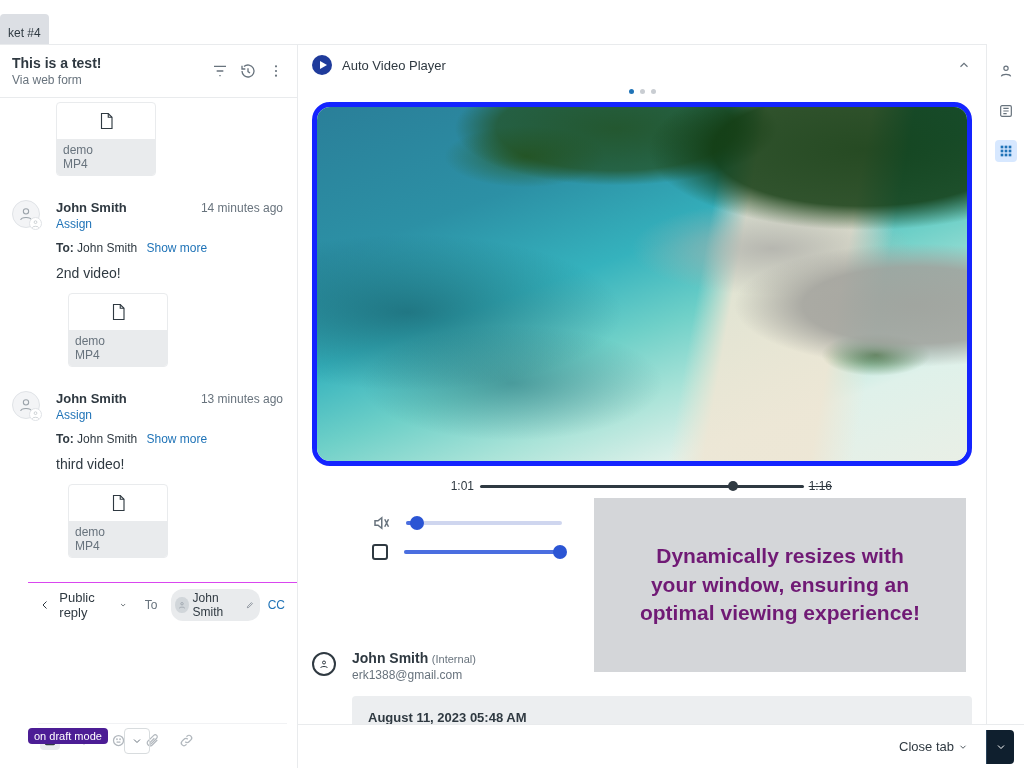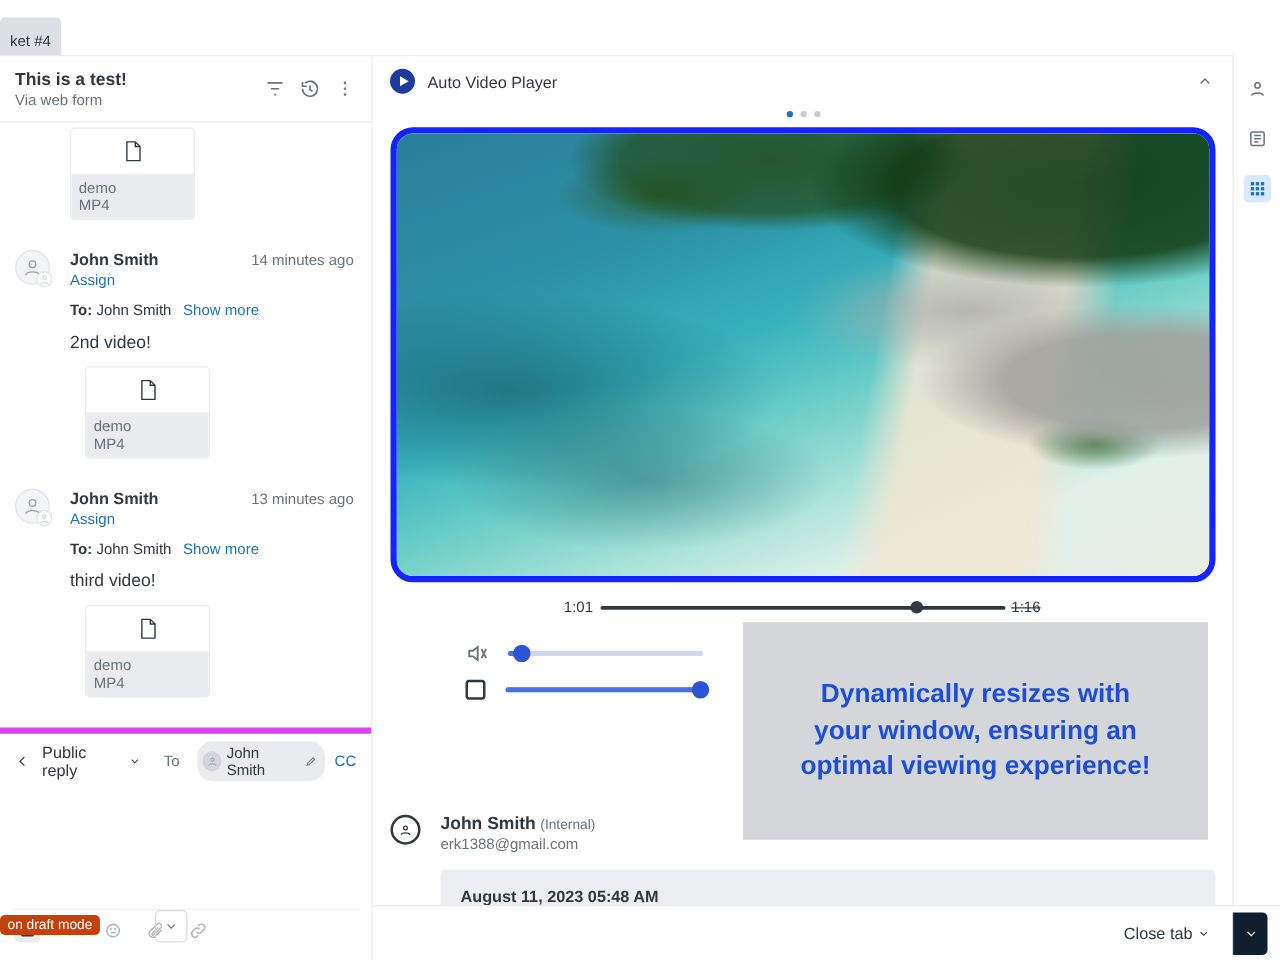--- a/index.html
+++ b/index.html
@@ -37,34 +37,34 @@
   .msg-top { display: flex; align-items: baseline; }
   .msg-author { font-weight: 700; font-size: 13px; color: #2f3941; flex: 1; }
   .msg-time { font-size: 12px; color: #68737d; }
   .assign-link { font-size: 12px; color: #1f73b7; margin-top: 2px; display: inline-block; cursor: pointer; }
   .to-line { font-size: 12px; color: #2f3941; margin-top: 10px; }
   .to-line .to-label { font-weight: 700; }
   .to-line .show-more { color: #1f73b7; margin-left: 6px; cursor: pointer; }
   .msg-text { margin-top: 10px; font-size: 14px; color: #2f3941; }
 
   
-  .composer { border-top: 5px solid #d946ef; padding: 6px 10px 8px 10px; }
+  .composer { border-top: 1px solid #d946ef; padding: 6px 10px 8px 10px; margin-left: 28px; }
   .composer-row1 { display: flex; align-items: center; gap: 8px; }
   .caret-left { width: 16px; height: 16px; display: flex; align-items: center; justify-content: center; cursor: pointer; color: #2f3941; }
   .reply-mode { display: flex; align-items: center; gap: 4px; font-size: 13px; color: #2f3941; cursor: pointer; margin-right: 10px; }
   .to-label2 { font-size: 12px; color: #68737d; margin-right: 6px; }
   .recipient-chip { background: #e9ebed; border-radius: 12px; padding: 2px 6px 2px 4px; font-size: 12px; display: inline-flex; align-items: center; gap: 4px; }
   .recipient-chip .mini-av { width: 16px; height: 16px; border-radius: 50%; background: #d1d6da; display: inline-flex; align-items: center; justify-content: center; }
   .recipient-chip .mini-av svg { width: 10px; height: 10px; stroke: #6b7580; fill: none; }
   .cc { margin-left: auto; font-size: 12px; color: #1f73b7; cursor: pointer; padding-right: 2px; }
   .composer-body { height: 102px; }
   .composer-toolbar { display: flex; align-items: center; gap: 14px; padding: 6px 2px; border-top: 1px solid #f1f2f4; }
   .ct-btn { width: 20px; height: 20px; color: #b1b7bd; cursor: pointer; display: flex; align-items: center; justify-content: center; }
   .ct-btn.active { background: #e9ebed; border-radius: 4px; color: #2f3941; }
-  .draft-chip { position: absolute; left: 0; bottom: 20px; background: #c2410c; color: #fff; font-size: 11px; padding: 2px 6px; border-radius: 4px; }
+  .draft-chip { position: absolute; left: 0; bottom: 20px; background: #4c1d95; color: #fff; font-size: 11px; padding: 2px 6px; border-radius: 4px; }
   .caret-box { position: absolute; right: 152px; bottom: 12px; transform: translateX(-8px); }
   .caret-box .cbox { width: 26px; height: 26px; border: 1px solid #d8dcde; border-radius: 4px; display:flex; align-items:center; justify-content:center; cursor:pointer; color:#68737d; }
 
   
   .sidebar { position: absolute; right: 0; top: 44px; width: 38px; height: 724px; border-left: 1px solid #e9ebed; background: #fff; display: flex; flex-direction: column; align-items: center; padding-top: 16px; gap: 18px; }
   .side-ico { width: 22px; height: 22px; color: #68737d; cursor: pointer; display: flex; align-items: center; justify-content: center; border-radius: 4px; }
   .side-ico.selected { background: #d7e8ff; color: #1f73b7; }
 
   
   .center { position: absolute; left: 298px; top: 44px; right: 38px; bottom: 38px; border-top: 1px solid #e9ebed; display: flex; flex-direction: column; overflow: hidden; }
@@ -112,21 +112,21 @@
   .slider { position: relative; height: 4px; width: 156px; background: #cfd6ef; border-radius: 2px; }
   .slider .fill { position: absolute; left: 0; top: 0; bottom: 0; background: #4a6ee0; border-radius: 2px; }
   .slider .knob { position: absolute; width: 14px; height: 14px; border-radius: 50%; background: #2b55d4; top: -5px; }
   .chk-row { position: absolute; left: 60px; top: 36px; display: flex; align-items: center; gap: 16px; }
   .chk { width: 16px; height: 16px; border: 2px solid #2f3941; border-radius: 3px; background: #fff; cursor: pointer; }
   .slider2 { width: 156px; }
 
   .playback-ghost { position: absolute; right: 158px; top: 20px; display: flex; gap: 18px; opacity: 0.35; }
   .ghost-btn { width: 30px; height: 30px; border: 1px solid #b6bcc4; border-radius: 50%; display: flex; align-items: center; justify-content: center; color: #8a9199; }
 
-  .callout { position: absolute; right: 6px; top: -10px; width: 372px; height: 174px; background: #d4d6d9; display: flex; align-items: center; justify-content: center; padding: 20px 38px; text-align: center; font-weight: 800; font-size: 21px; line-height: 1.35; color: #1d4ed8; }
+  .callout { position: absolute; right: 6px; top: -10px; width: 372px; height: 174px; background: #d4d6d9; display: flex; align-items: center; justify-content: center; padding: 20px 38px; text-align: center; font-weight: 800; font-size: 21px; line-height: 1.35; color: #701a75; }
 
   .note-block { margin-top: 22px; display: flex; align-items: flex-start; gap: 16px; }
   .note-av { width: 24px; height: 24px; border: 2px solid #2f3941; border-radius: 50%; display: flex; align-items: center; justify-content: center; margin-top: 2px; }
   .note-av svg { width: 12px; height: 12px; stroke: #2f3941; fill: none; }
   .note-name { font-size: 14px; font-weight: 700; color: #2f3941; }
   .note-tag { font-size: 11px; color: #68737d; font-weight: 400; }
   .note-email { font-size: 12px; color: #68737d; margin-top: 2px; }
   .note-card { margin-top: 14px; background: #eceef0; border-radius: 4px; padding: 14px 16px; }
   .note-date { font-size: 13px; font-weight: 700; color: #2f3941; margin-bottom: 14px; }
 

